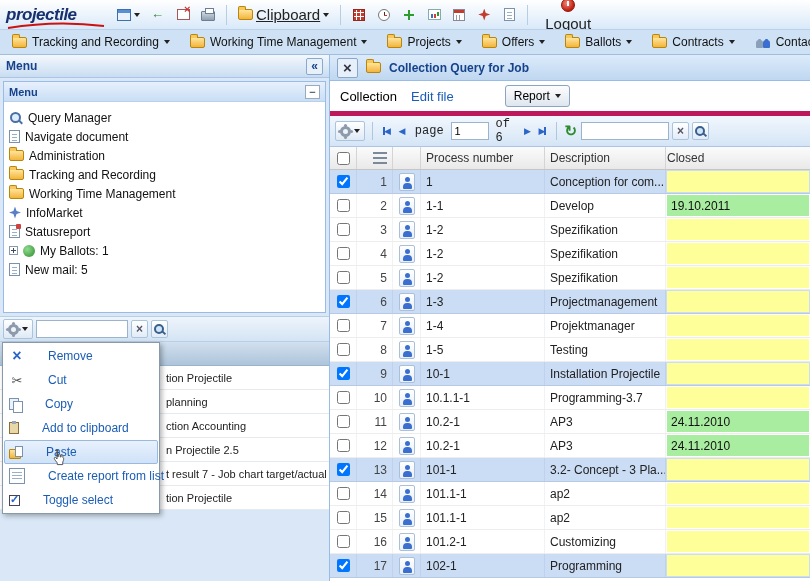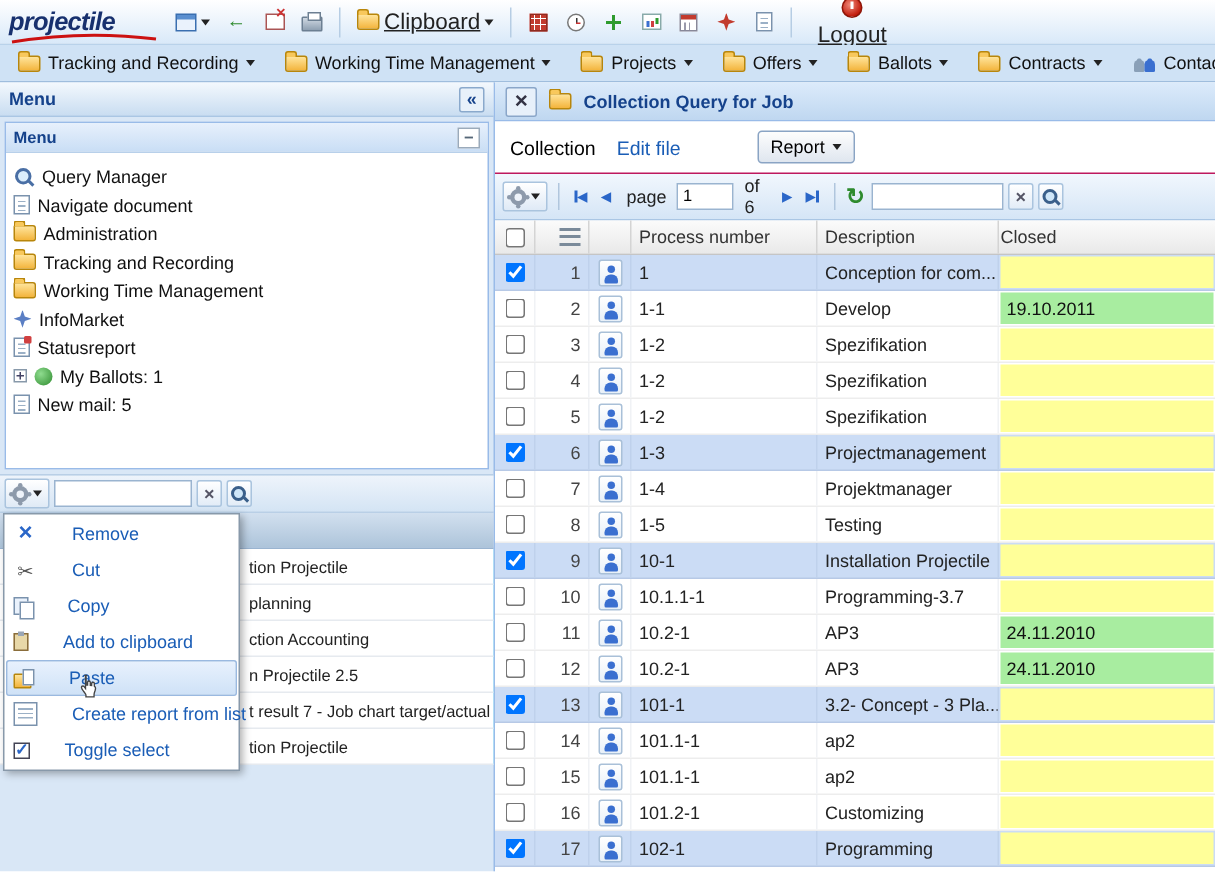--- a/index.html
+++ b/index.html
@@ -124,34 +124,34 @@
   .cm-toggle{width:11px;height:11px;border:1px solid #445;background:#fff;position:relative;}
   .cm-toggle::before{content:"✓";position:absolute;left:0;top:-3px;color:#2a66c8;font-size:11px;font-weight:bold;}
   .hand{position:absolute;left:48px;top:106px;z-index:25;}
 
   
   .main{flex:1;display:flex;flex-direction:column;background:#fff;min-width:0;}
   .main-header{height:26px;flex:none;background:linear-gradient(#dcebfb,#bfd7f0);border-bottom:1px solid #99bbe8;display:flex;align-items:center;gap:8px;padding:0 7px;}
   .close-btn{width:21px;height:20px;display:flex;align-items:center;justify-content:center;border:1px solid #8aa6c9;border-radius:2px;background:#e7f0fa;cursor:pointer;}
   .close-btn .x-ico::before{font-size:15px;color:#334;}
   .main-title{font-weight:bold;color:var(--header-text,#15428b);font-size:12px;}
-  .main-sub{height:35px;flex:none;display:flex;align-items:center;gap:14px;padding:0 10px;background:#fff;border-bottom:1px solid #be185d;}
+  .main-sub{height:35px;flex:none;display:flex;align-items:center;gap:14px;padding:0 10px;background:#fff;border-bottom:5px solid #be185d;}
   .col-label{font-size:13px;color:#000;}
   .link{color:var(--link,#1a5db6);cursor:pointer;text-decoration:none;font-size:13px;}
   .report-btn{display:flex;align-items:center;gap:5px;height:22px;padding:0 8px;border:1px solid #8aa4c4;border-radius:3px;background:linear-gradient(#fdfdfd,#dfe6ef);font:12px "Liberation Sans",sans-serif;cursor:pointer;margin-left:37px;}
   .main-toolbar{height:31px;flex:none;background:linear-gradient(#f1f7fd,#d5e5f6);border-bottom:1px solid #aac6e4;display:flex;align-items:center;gap:4px;padding:0 5px;}
   .sep2{width:1px;height:18px;background:#b0c6dd;margin:0 3px;flex:none;}
   .pg-btn{position:relative;display:flex;align-items:center;justify-content:center;width:18px;height:18px;color:#2a66c8;font-size:9px;cursor:pointer;}
   .pg-prev::before{content:"◀";}
   .pg-next::before{content:"▶";}
   .pg-first::before{content:"◀";margin-left:3px;}
   .pg-first::after{content:"";position:absolute;left:3px;top:5px;bottom:5px;width:2px;background:#2a66c8;}
   .pg-last::before{content:"▶";margin-right:3px;}
   .pg-last::after{content:"";position:absolute;right:3px;top:5px;bottom:5px;width:2px;background:#2a66c8;}
-  .pg-label{font-size:12px;color:#222;margin:0 3px;}
+  .pg-label{font-size:12px;color:#222;margin:0 3px;font-family:Liberation Mono, monospace;}
   .pg-input{width:38px;height:18px;border:1px solid #9ab4d0;padding:0 3px;font:11px "Liberation Sans",sans-serif;}
   .refresh{width:18px;height:18px;display:flex;align-items:center;justify-content:center;cursor:pointer;}
   .refresh::before{content:"↻";color:#2e8b2e;font-weight:bold;font-size:15px;}
   .search-group{display:flex;align-items:center;gap:3px;margin-left:auto;margin-right:96px;}
   .txt.wide{width:88px;}
 
   
   .grid-header{height:23px;flex:none;display:flex;background:linear-gradient(#fbfbfb,#e9e9e9);border-bottom:1px solid #c5c5c5;}
   .gh-cell{display:flex;align-items:center;padding:0 5px;color:#333;font-size:12px;border-right:1px solid #d4d4d4;cursor:pointer;}
   .grid-body{flex:1;overflow:hidden;}

